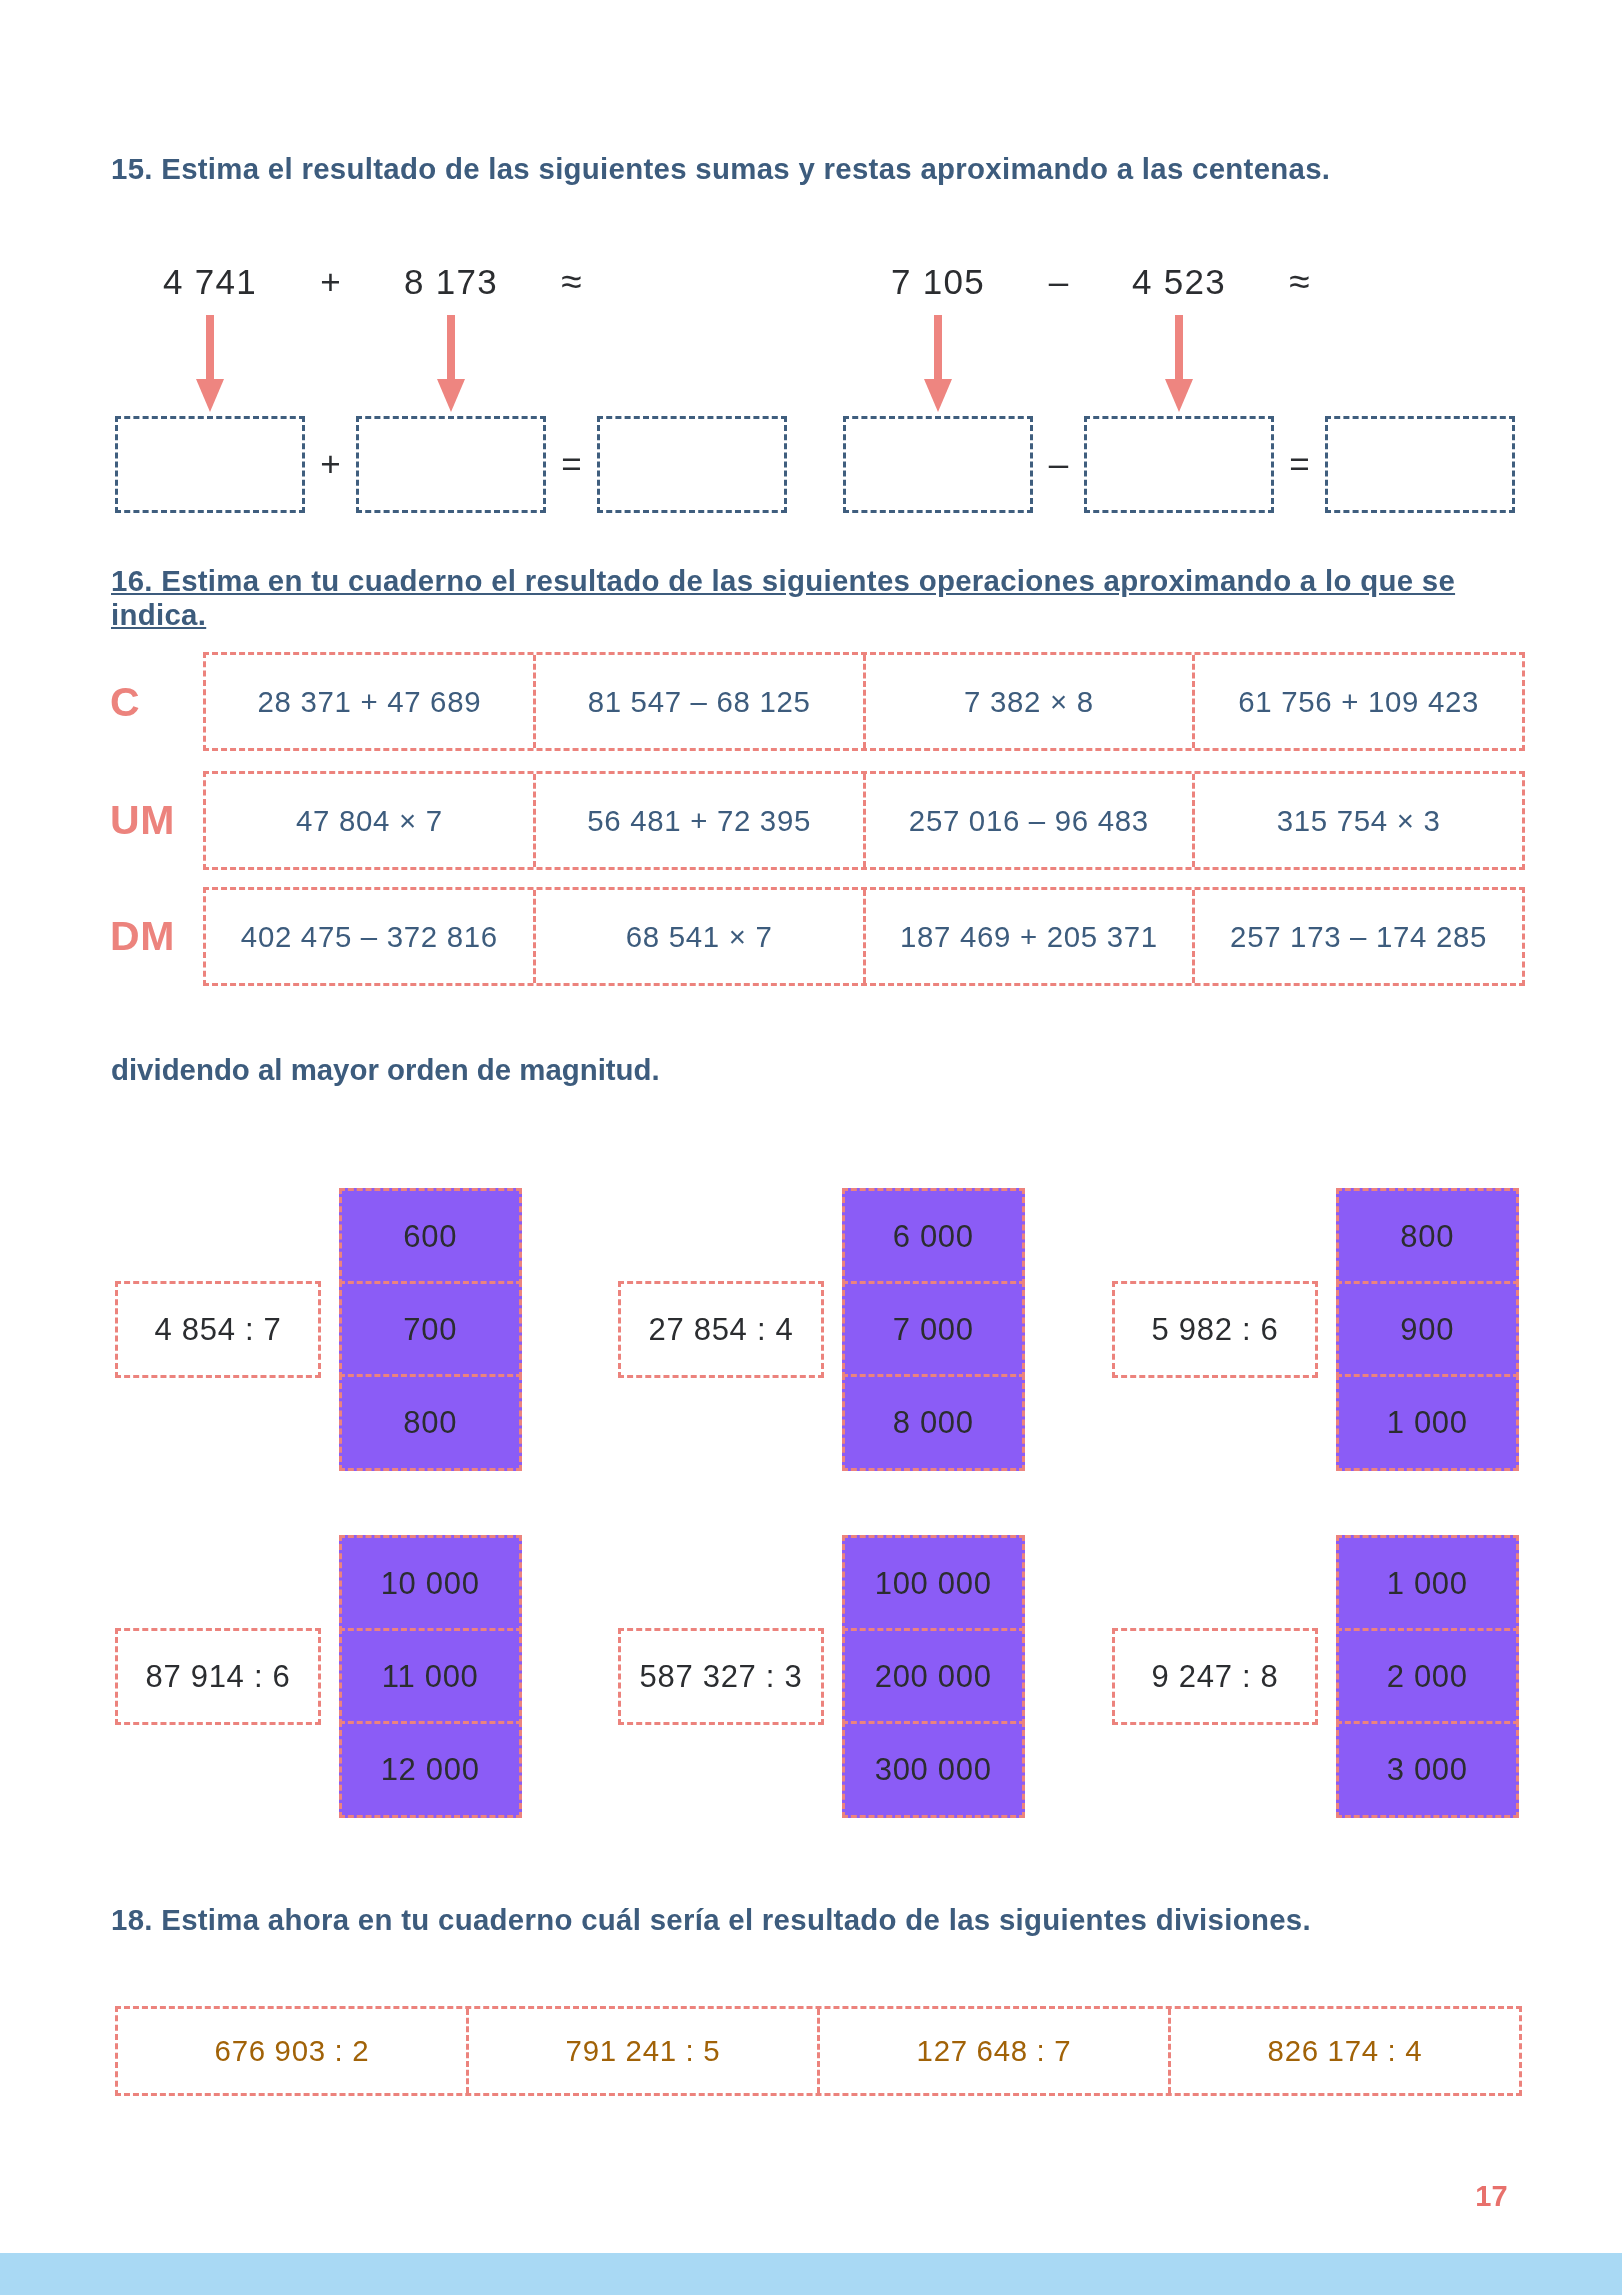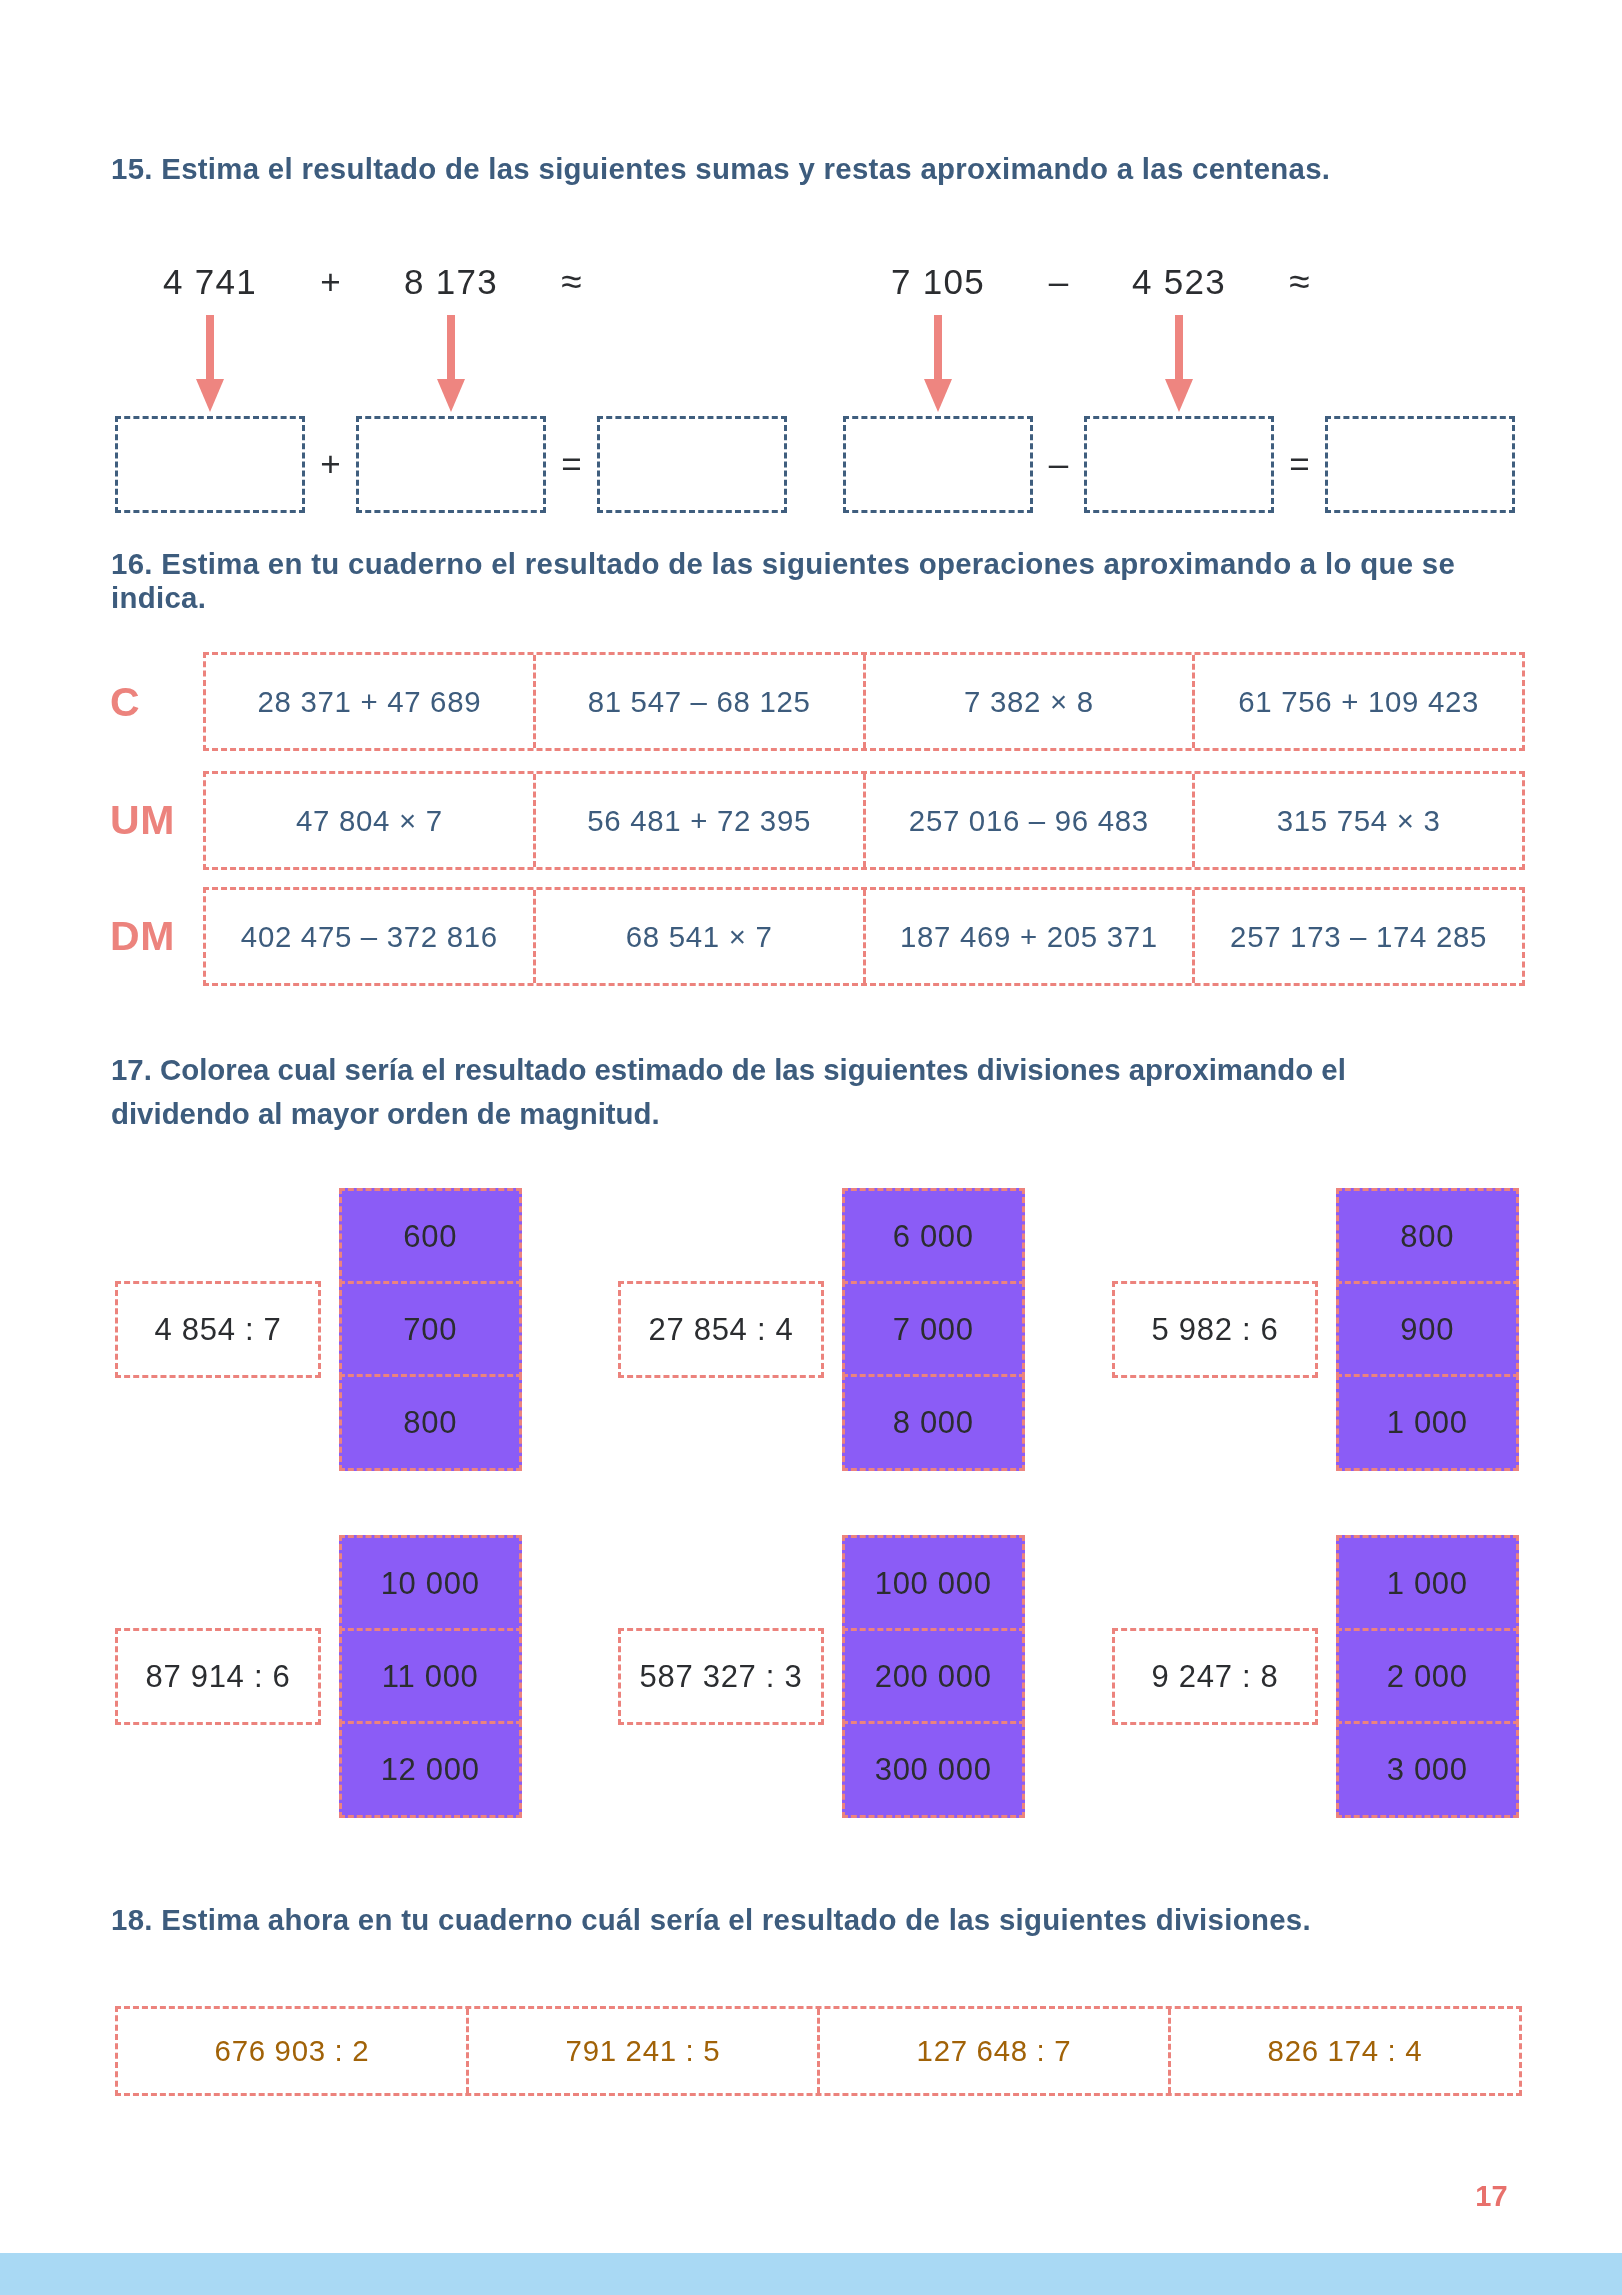--- a/index.html
+++ b/index.html
@@ -131,21 +131,21 @@
       <div class="head"></div>
     </div>
 
     <div class="abox" style="grid-column:1; grid-row:3;"></div>
     <div class="opsym" style="grid-column:2; grid-row:3;">–</div>
     <div class="abox" style="grid-column:3; grid-row:3;"></div>
     <div class="opsym" style="grid-column:4; grid-row:3;">=</div>
     <div class="abox" style="grid-column:5; grid-row:3;"></div>
   </div>
 
-  <div class="ex-title" style="left:111px; top:547px; width:1440px;">16. Estima en tu cuaderno el resultado de las siguientes operaciones aproximando a lo que se indica.</div>
+  <div class="ex-title" style="left:111px; top:564px; width:1440px;text-decoration:underline;">16. Estima en tu cuaderno el resultado de las siguientes operaciones aproximando a lo que se indica.</div>
 
   <div class="lab16" style="top:679px;">C</div>
   <div class="row16" style="top:652px;">
     <div class="cell16">28 371 + 47 689</div>
     <div class="cell16">81 547 – 68 125</div>
     <div class="cell16">7 382 × 8</div>
     <div class="cell16">61 756 + 109 423</div>
   </div>
 
   <div class="lab16" style="top:797px;">UM</div>
@@ -158,21 +158,20 @@
 
   <div class="lab16" style="top:913px;">DM</div>
   <div class="row16" style="top:887px;">
     <div class="cell16">402 475 – 372 816</div>
     <div class="cell16">68 541 × 7</div>
     <div class="cell16">187 469 + 205 371</div>
     <div class="cell16">257 173 – 174 285</div>
   </div>
 
   <div class="title17">
-    <div>17. Colorea cual sería el resultado estimado de las siguientes divisiones aproximando el</div>
     <div>dividendo al mayor orden de magnitud.</div>
   </div>
 
   <div class="g17" style="left:115px; top:1188px;">
     <div class="q17">4 854 : 7</div>
     <div class="opts">
       <div class="opt">600</div>
       <div class="opt">700</div>
       <div class="opt">800</div>
     </div>

